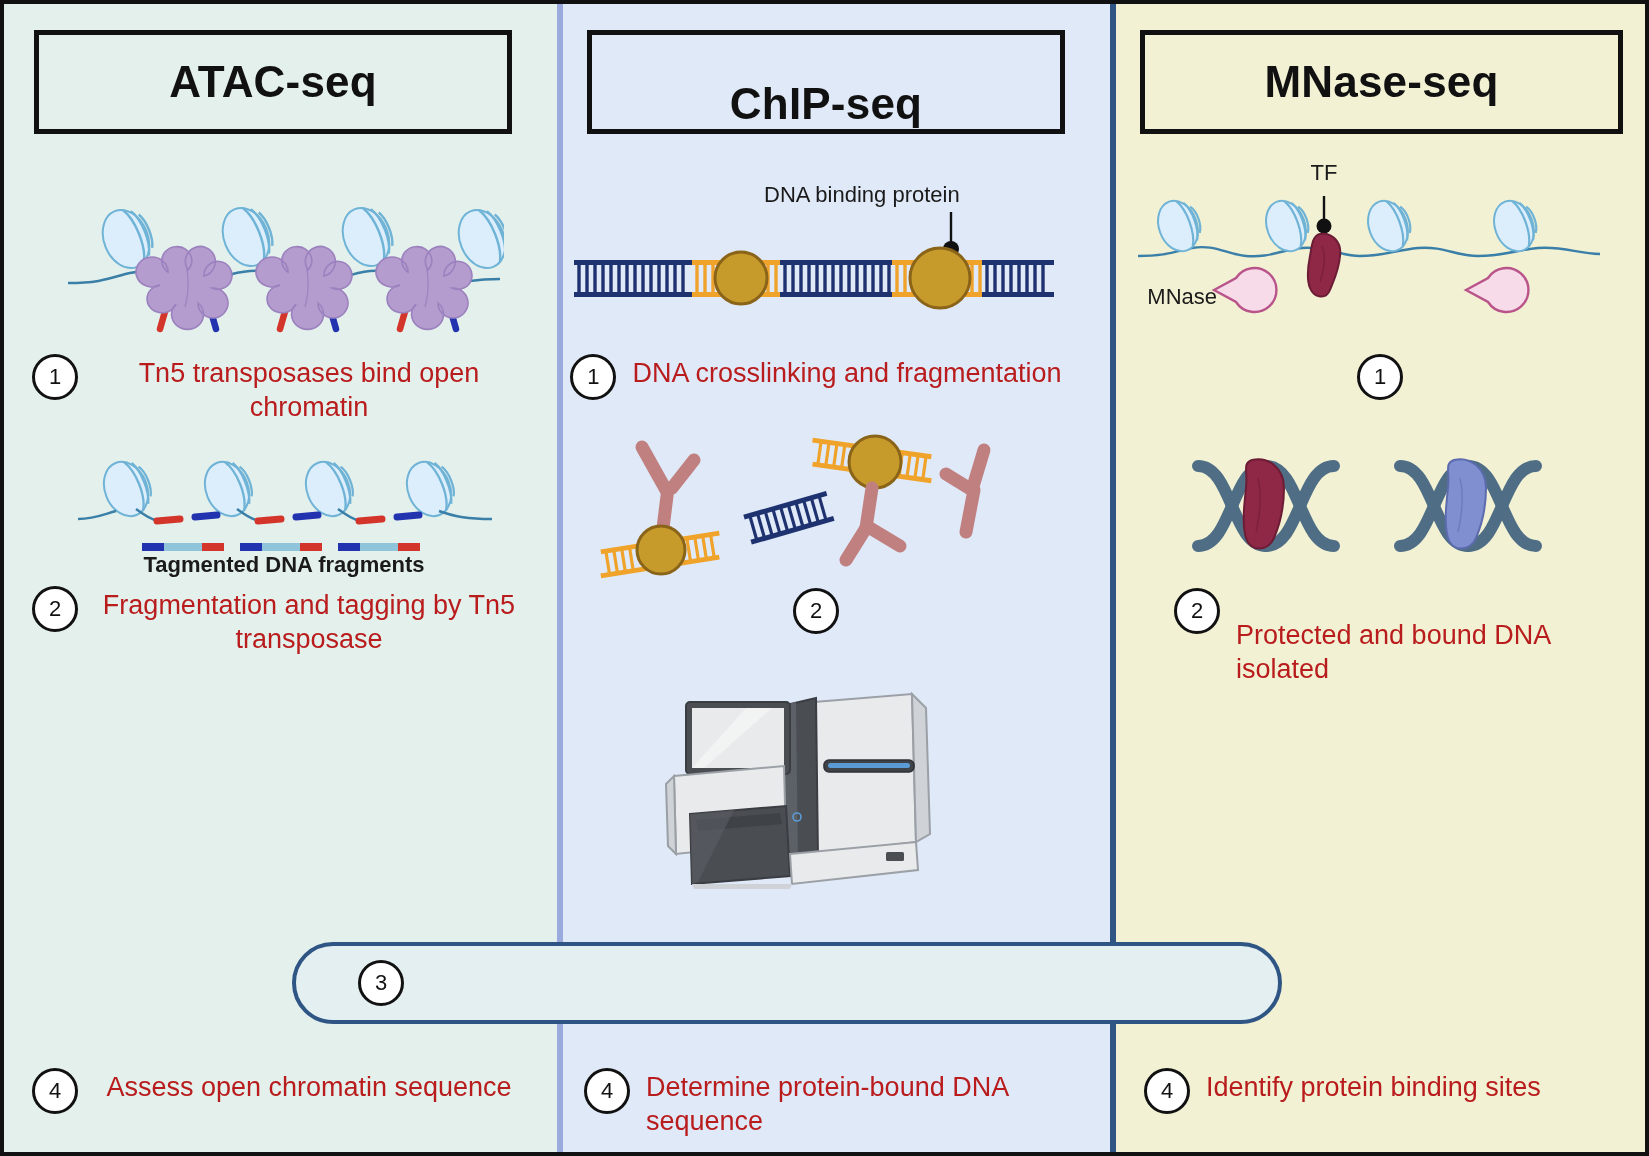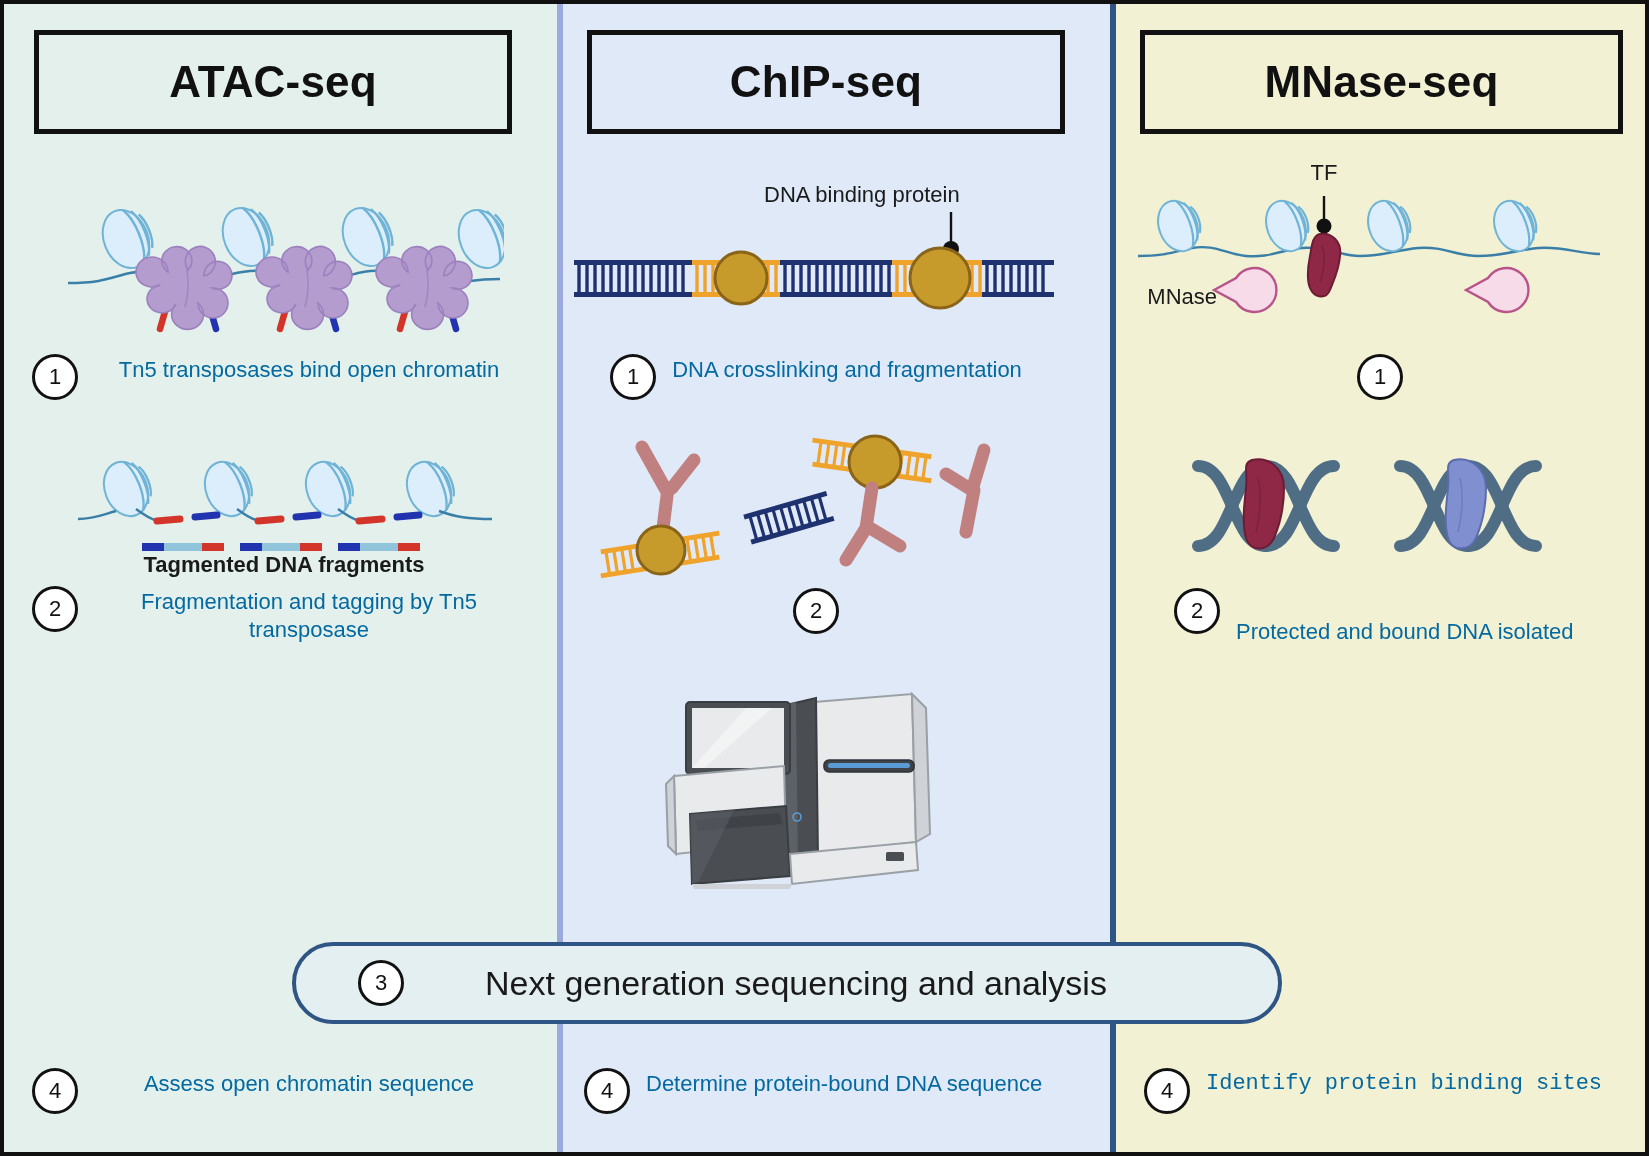--- a/index.html
+++ b/index.html
@@ -30,38 +30,38 @@
     position:absolute;top:26px;
     height:104px;
     box-sizing:border-box;
     border:5px solid #111111;
     display:flex;align-items:center;justify-content:center;
   }
   .title-box span{
     font-size:44px;font-weight:bold;color:#111111;letter-spacing:0.2px;
   }
   #title-atac{left:30px;width:478px;}
-  #title-chip{left:583px;width:478px;}
+  #title-chip{left:583px;width:478px;align-items:flex-end;}
   #title-mnase{left:1136px;width:483px;}
 
   
   .step{
     position:absolute;
     display:flex;align-items:flex-start;gap:16px;
   }
   .num{
     flex:0 0 auto;
     width:40px;height:40px;border-radius:50%;
     border:3.5px solid #111111;background:#ffffff;
     display:flex;align-items:center;justify-content:center;
     font-size:22px;color:#111111;
     margin-top:2px;
   }
   .step-text{
-    font-size:22px;line-height:1.26;color:#0369a1;
+    font-size:27px;line-height:1.26;color:#b91c1c;
     text-align:center;
   }
   .step-text.left{text-align:left;}
 
   
   .caption{
     position:absolute;
     font-size:22px;color:#1a1a1a;text-align:center;
   }
 
@@ -516,31 +516,30 @@
     </svg>
   </div>
 
   <div class="step" style="left:1106px;top:582px;width:540px;justify-content:center;">
     <div class="num">2</div>
     <div class="step-text left" style="width:350px;padding-top:4px;margin-top:28px;">Protected and bound DNA isolated</div>
   </div>
 
   <div id="banner">
     <div class="num">3</div>
-    <div class="banner-text">Next generation sequencing and analysis</div>
   </div>
 
   <div class="step4" style="left:28px;width:500px;">
     <div class="num">4</div>
     <div class="step-text" style="width:430px;padding-top:4px;">Assess open chromatin sequence</div>
   </div>
 
   <div class="step4" style="left:580px;width:500px;">
     <div class="num">4</div>
     <div class="step-text left" style="width:420px;padding-top:4px;">Determine protein-bound DNA sequence</div>
   </div>
 
   <div class="step4" style="left:1140px;width:500px;">
     <div class="num">4</div>
-    <div class="step-text left" style="padding-top:4px;font-family:Liberation Mono, monospace;">Identify protein binding sites</div>
+    <div class="step-text left" style="padding-top:4px;">Identify protein binding sites</div>
   </div>
 
 </div>
 
 </body></html>

